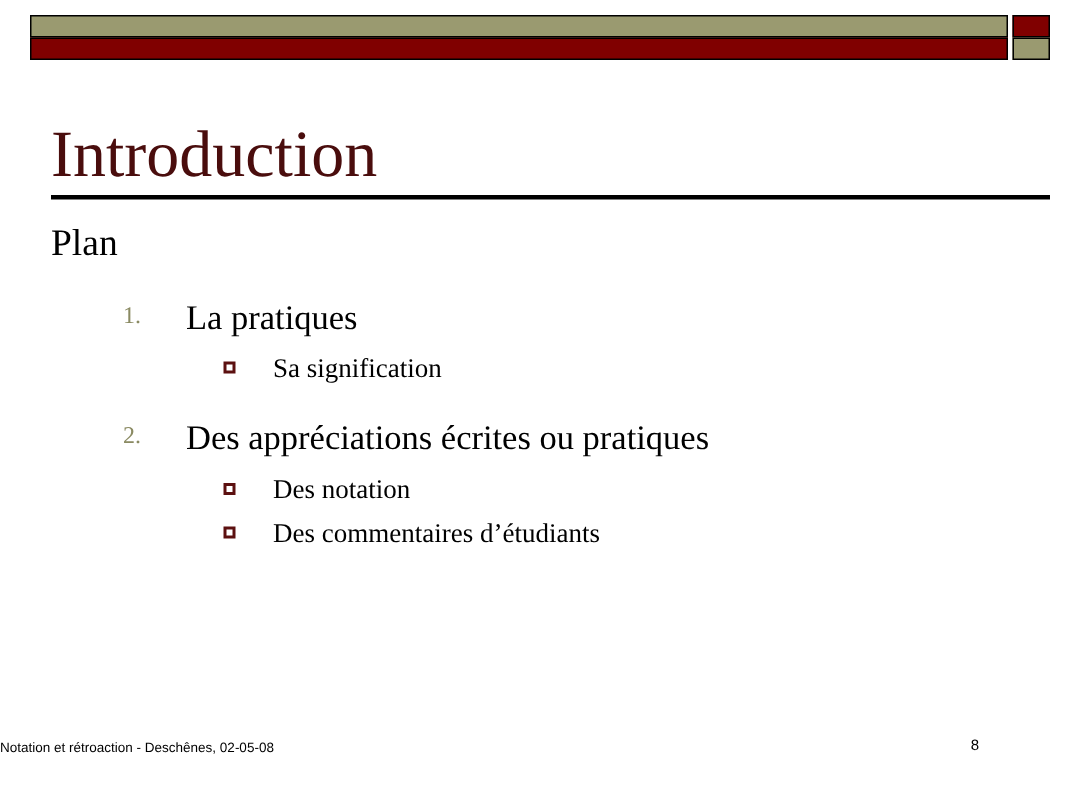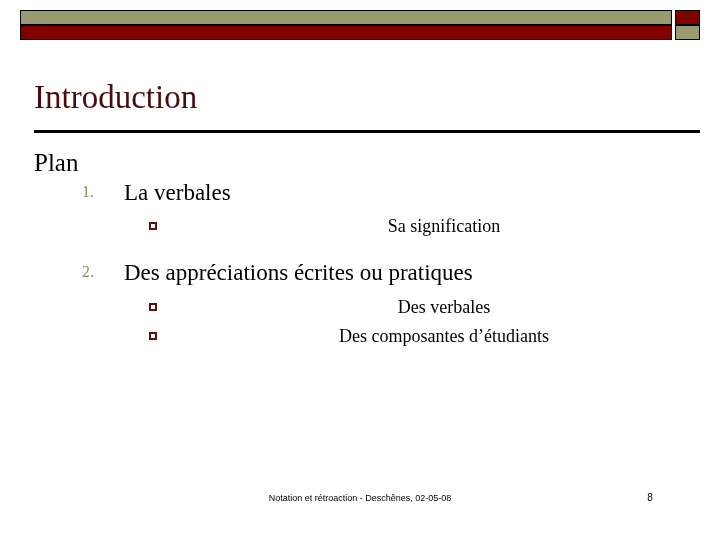--- a/index.html
+++ b/index.html
@@ -54,21 +54,21 @@
     box-sizing: border-box;
     border: 1px solid #000000;
   }
 
   
   #title {
     position: absolute;
     left: 34px;
     top: 80px;
     width: 660px;
-    font-size: 33px;
+    font-size: 44px;
     line-height: 1.05;
     color: #4a0d0d;
     white-space: nowrap;
   }
   #title-rule {
     position: absolute;
     left: 34px;
     top: 130px;
     width: 666px;
     height: 3px;
@@ -80,21 +80,21 @@
     position: absolute;
     left: 34px;
     top: 148px;
     width: 672px;
   }
 
   .lvl0 {
     font-size: 25px;
     color: #000000;
     line-height: 1.18;
-    margin: 0 0 0 0;
+    margin: 0 0 19px 0;
     white-space: nowrap;
   }
 
   .lvl1 {
     position: relative;
     margin: 0 0 2px 0;
     padding-left: 90px;
     font-size: 23px;
     line-height: 1.30;
     color: #000000;
@@ -109,21 +109,20 @@
   }
 
   .lvl2 {
     position: relative;
     margin: 0 0 5px 0;
     padding-left: 148px;
     font-size: 18px;
     line-height: 1.33;
     color: #000000;
     white-space: nowrap;
-    text-align: center;
   }
   .lvl2 .sq {
     position: absolute;
     left: 115px;
     top: 7px;
     width: 8px;
     height: 8px;
     box-sizing: border-box;
     border: 2px solid #5c1010;
     background: transparent;
@@ -131,21 +130,21 @@
 
   .group-gap { height: 14px; }
   .group-gap-small { height: 6px; }
 
   
   #footer-text {
     position: absolute;
     left: 0;
     top: 493px;
     width: 720px;
-    text-align: center;
+    text-align: left;
     font-family: "Liberation Sans", "DejaVu Sans", sans-serif;
     font-size: 9px;
     color: #000000;
   }
   #page-number {
     position: absolute;
     left: 620px;
     top: 492px;
     width: 60px;
     text-align: center;
@@ -172,46 +171,46 @@
 
   <div id="title">Introduction</div>
   <div id="title-rule"></div>
 
   <div id="body">
 
     <div class="lvl0">Plan</div>
 
     <div class="lvl1">
       <span class="marker">1.</span>
-      <span>La verbales</span>
+      <span>La pratiques</span>
     </div>
 
     <div class="group-gap-small"></div>
 
     <div class="lvl2">
       <span class="sq"></span>
       <span>Sa signification</span>
     </div>
 
     <div class="group-gap"></div>
 
     <div class="lvl1">
       <span class="marker">2.</span>
       <span>Des appréciations écrites ou pratiques</span>
     </div>
 
     <div class="group-gap-small"></div>
 
     <div class="lvl2">
       <span class="sq"></span>
-      <span>Des verbales</span>
+      <span>Des notation</span>
     </div>
     <div class="lvl2">
       <span class="sq"></span>
-      <span>Des composantes d’étudiants</span>
+      <span>Des commentaires d’étudiants</span>
     </div>
 
   </div>
 
   <div id="footer-text">Notation et rétroaction - Deschênes, 02-05-08</div>
   <div id="page-number">8</div>
 
 </div>
 
 </body></html>

